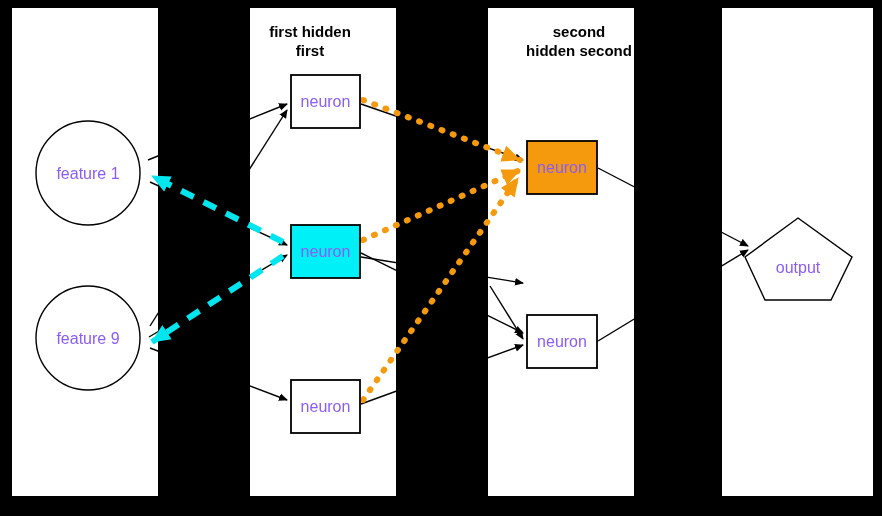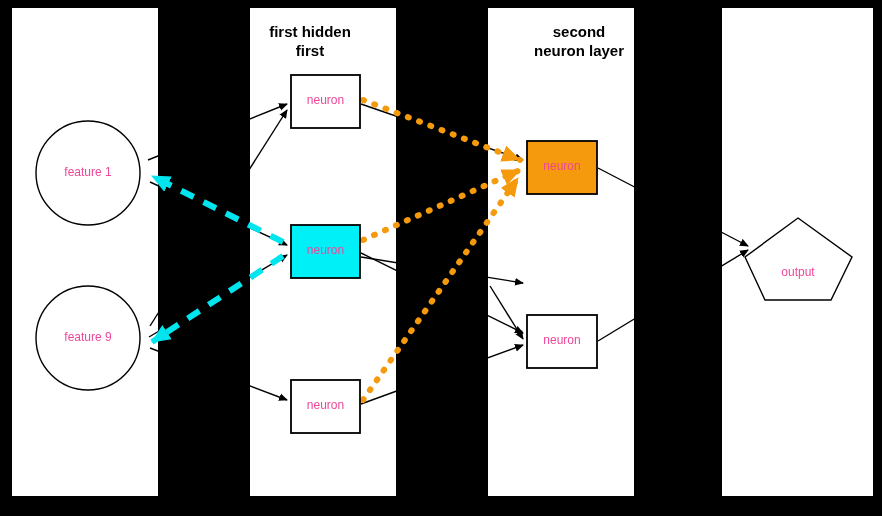--- a/index.html
+++ b/index.html
@@ -35,22 +35,22 @@
     position: absolute;
     left: 0;
     top: 0;
     width: 882px;
     height: 516px;
     pointer-events: none;
   }
   .node-label {
     position: absolute;
     text-align: center;
-    font-size: 12px;
-    color: #ec4899;
+    font-size: 16px;
+    color: #8b5cf6;
     pointer-events: none;
     white-space: nowrap;
   }
 </style>
 </head>
 <body>
 
 <div id="stage">
 
   <div class="panel" style="left:12px; top:8px; width:146px; height:488px;"></div>
@@ -59,21 +59,21 @@
   <div class="panel" style="left:722px; top:8px; width:151px; height:488px;"></div>
 
 
   <div class="panel-title" style="left:250px; width:120px; top:22px;">
     <span>first hidden</span><br>
     <span>first</span>
   </div>
 
   <div class="panel-title" style="left:488px; width:150px; top:22px;margin-left:16px;">
     <span>second</span><br>
-    <span>neuron layer</span>
+    <span>hidden second</span>
   </div>
 
 
   <svg id="svg-layer" viewBox="0 0 882 516" xmlns="http://www.w3.org/2000/svg">
     <defs>
       <marker id="arrow-black" markerWidth="9" markerHeight="9" refX="8" refY="4.5" orient="auto" markerUnits="userSpaceOnUse">
         <path d="M0,0.6 L9,4.5 L0,8.4 z" fill="#000000"></path>
       </marker>
       <marker id="arrow-cyan" markerWidth="20" markerHeight="20" refX="18" refY="10" orient="auto" markerUnits="userSpaceOnUse">
         <path d="M0,1.5 L19,10 L0,18.5 z" fill="#00e5ee"></path>
@@ -131,15 +131,15 @@
   <div class="node-label" style="left:36px; top:165px; width:104px;">feature 1</div>
   <div class="node-label" style="left:36px; top:330px; width:104px;">feature 9</div>
 
   <div class="node-label" style="left:291px; top:93px; width:69px;">neuron</div>
   <div class="node-label" style="left:291px; top:243px; width:69px;">neuron</div>
   <div class="node-label" style="left:291px; top:398px; width:69px;">neuron</div>
 
   <div class="node-label" style="left:527px; top:159px; width:70px;">neuron</div>
   <div class="node-label" style="left:527px; top:333px; width:70px;">neuron</div>
 
-  <div class="node-label" style="left:753px; top:265px; width:90px;">output</div>
+  <div class="node-label" style="left:753px; top:259px; width:90px;">output</div>
 
 </div>
 
 </body></html>

